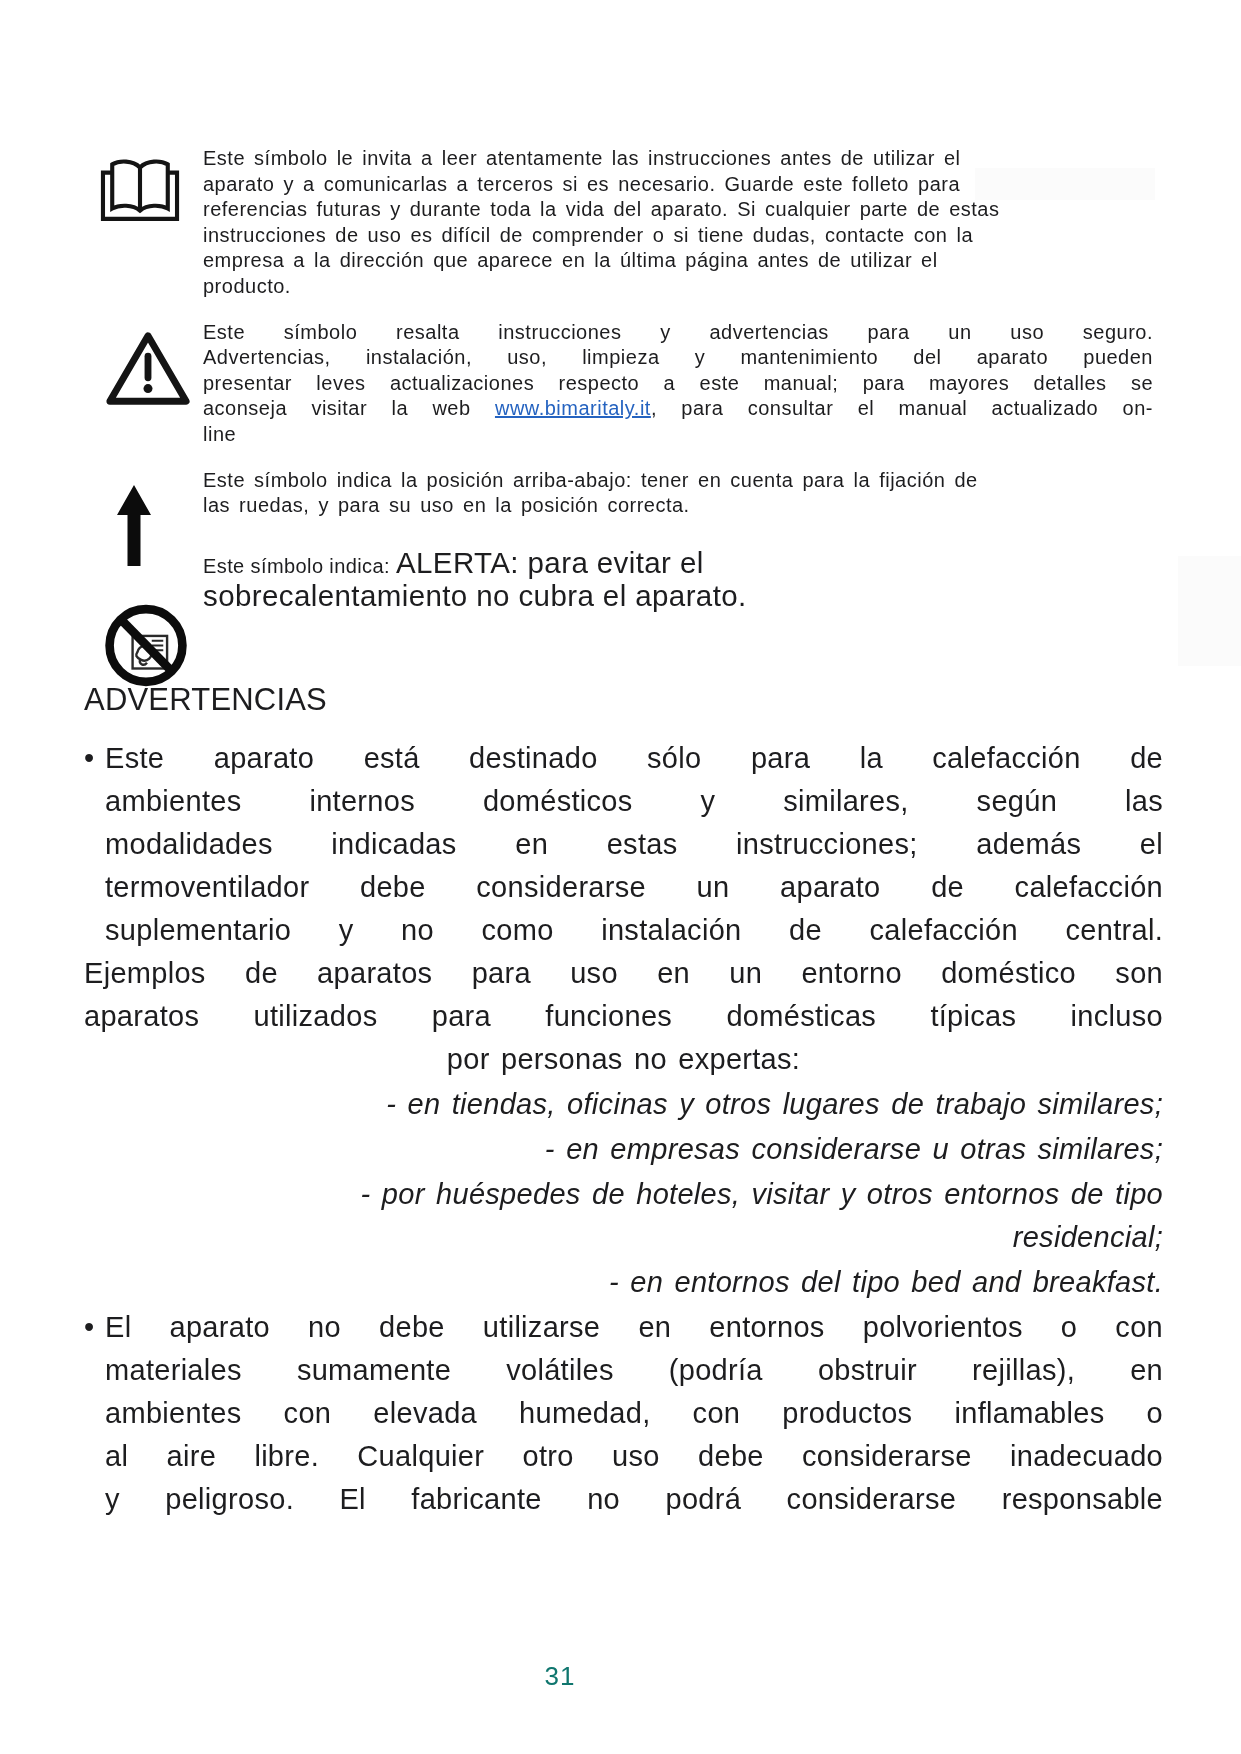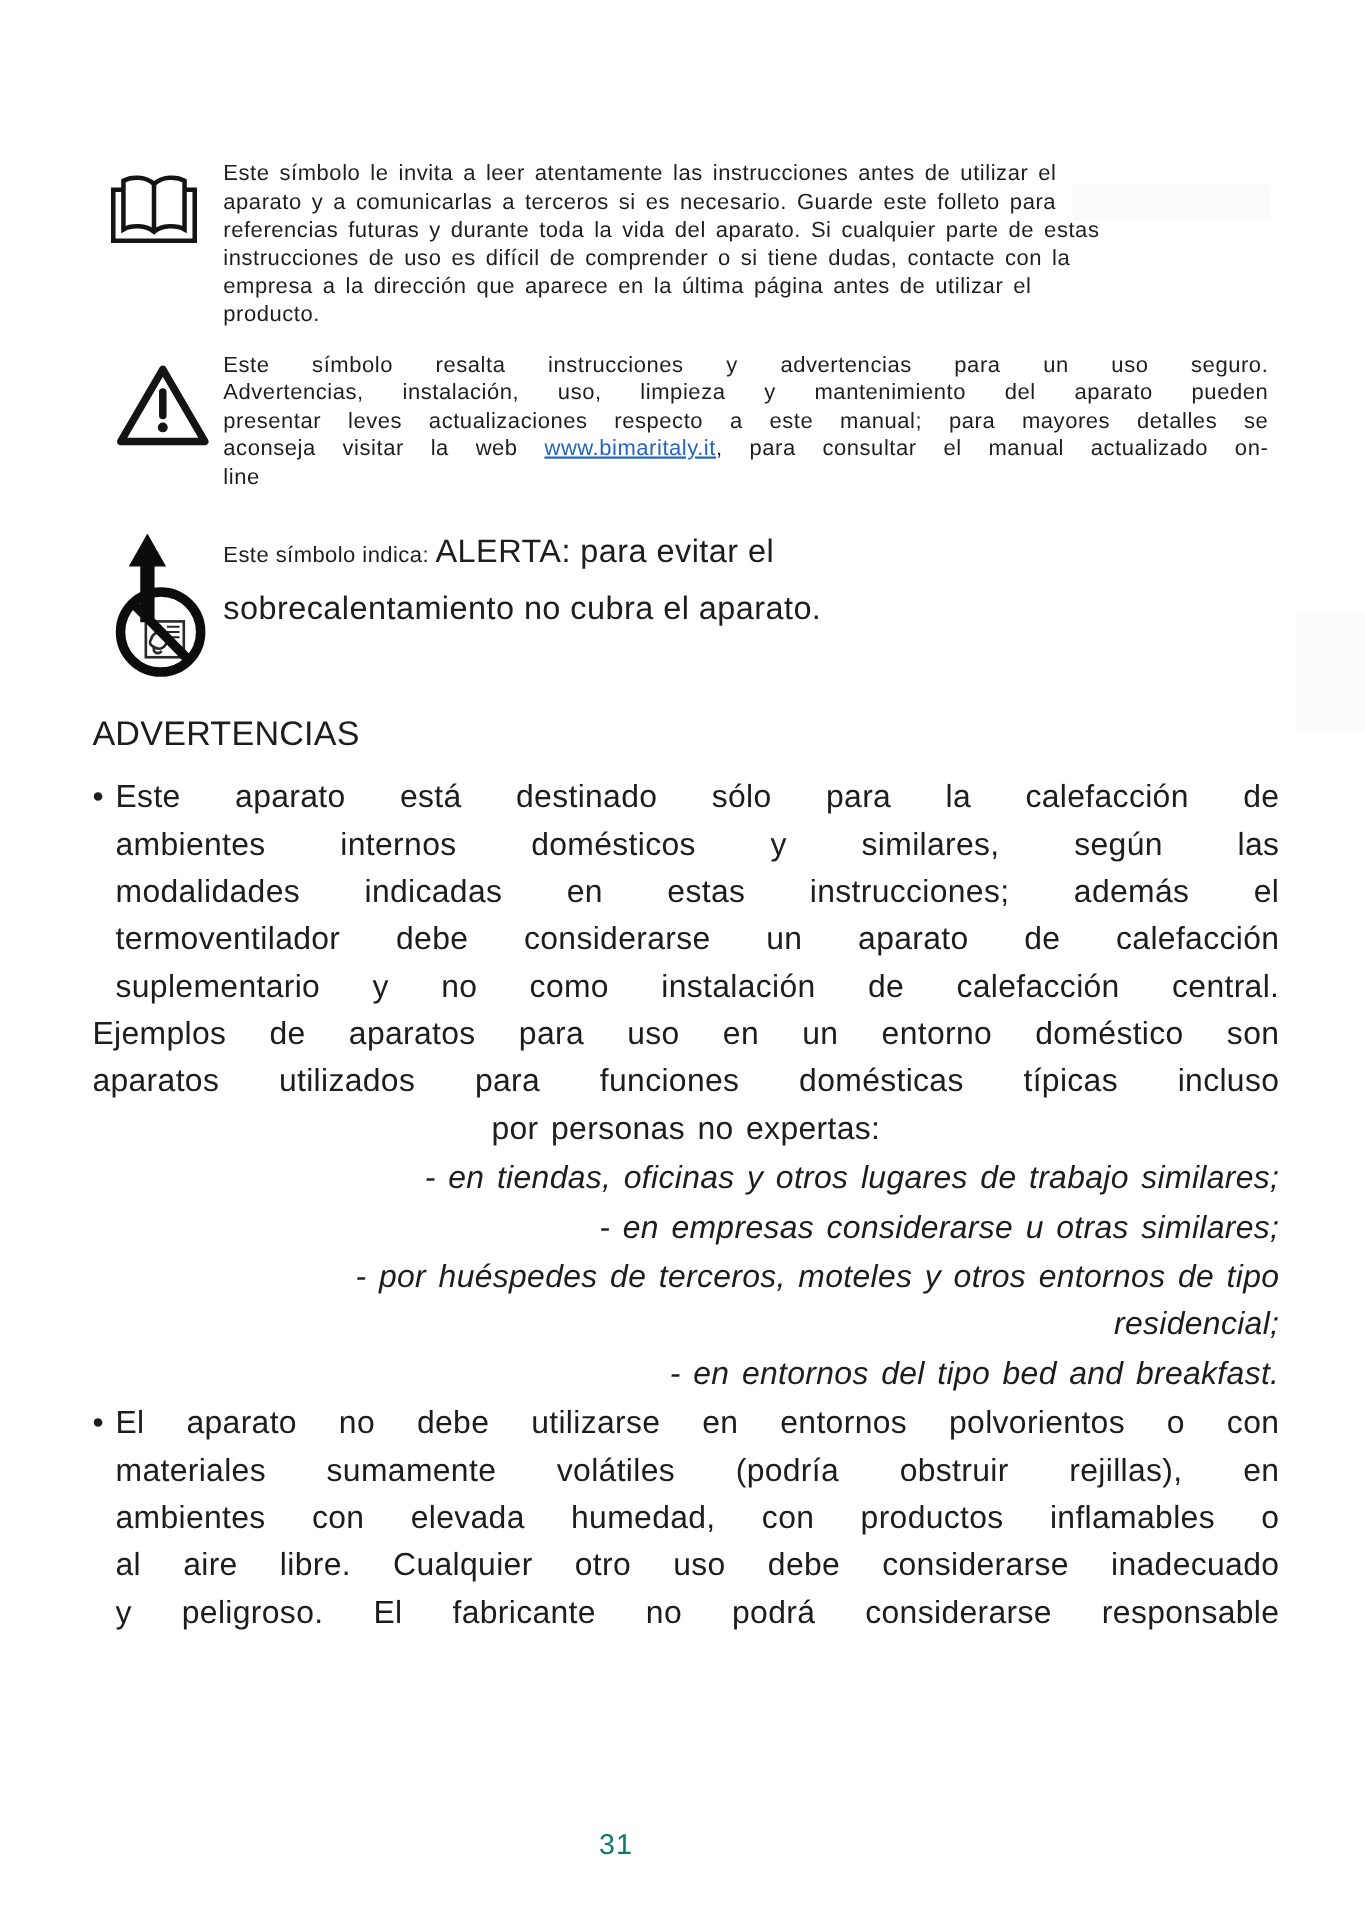--- a/index.html
+++ b/index.html
@@ -19,21 +19,21 @@
     white-space:pre-line;
   }
   .just{text-align:justify;text-align-last:justify;}
   .left{text-align:left;}
 
   a.doclink{color:#2563c0;text-decoration:underline;cursor:pointer;}
 
   
   .alert-text{
     margin-left:119px;max-width:980px;margin-top:30px;
-    line-height:47px;white-space:pre-line;
+    line-height:28px;white-space:pre-line;
   }
   .alert-lead{font-size:20px;letter-spacing:0.4px;}
   .alert-big{font-size:29.5px;letter-spacing:0.4px;}
 
   
   .heading{
     margin-top:66px;margin-bottom:18px;
     font-size:31px;font-weight:400;letter-spacing:0.2px;line-height:38px;
   }
   .list{font-size:29px;line-height:43px;letter-spacing:0.3px;word-spacing:3px;}
@@ -96,20 +96,22 @@
 aconseja visitar la web </span><a class="doclink">www.bimaritaly.it</a><span>, para consultar el manual actualizado on-
 line</span></p>
   </div>
 
   <div class="sym-row">
     <span class="sym-icon" style="left:33px;top:17px;">
       <svg width="34" height="81" viewBox="0 0 34 81">
         <polygon points="17,0 34,30 23.5,30 23.5,81 10.5,81 10.5,30 0,30" fill="#0c0c0c"></polygon>
       </svg>
     </span>
+    <p class="sym-text left">Este símbolo indica la posición arriba-abajo: tener en cuenta para la fijación de
+las ruedas, y para su uso en la posición correcta.</p>
   </div>
 
   <div class="sym-row">
     <span class="sym-icon" style="left:16px;top:48px;">
       <svg width="92" height="97" viewBox="0 0 96 96" fill="none">
         <rect x="34" y="38" width="36" height="34" stroke="#2a2a2a" stroke-width="2.5"></rect>
         <path d="M54 43 H66 M54 48 H66 M54 53 H66" stroke="#2a2a2a" stroke-width="2"></path>
         <path d="M39 55 C41 47 51 46 53 53 C56 60 49 66 43 63 C37 60 37 58 39 55 Z" stroke="#2a2a2a" stroke-width="2.5"></path>
         <path d="M42 62 C40 68 46 70 49 66" stroke="#2a2a2a" stroke-width="2.5"></path>
         <circle cx="48" cy="48" r="38" stroke="#0c0c0c" stroke-width="9"></circle>
@@ -134,21 +136,21 @@
     </div>
 
     <p class="plain-para" style="margin:0;">
       <span class="block plain-body">Ejemplos de aparatos para uso en un entorno doméstico son
 aparatos utilizados para funciones domésticas típicas incluso</span>
       <span class="block plain-last">por personas no expertas:</span>
     </p>
 
     <p class="dash-item" style="margin-top:2px;margin-bottom:2px;">- en tiendas, oficinas y otros lugares de trabajo similares;</p>
     <p class="dash-item">- en empresas considerarse u otras similares;</p>
-    <p class="dash-item">- por huéspedes de terceros, moteles y otros entornos de tipo
+    <p class="dash-item">- por huéspedes de hoteles, visitar y otros entornos de tipo
 residencial;</p>
     <p class="dash-item">- en entornos del tipo bed and breakfast.</p>
 
     <div class="bullet-item">
       <span class="bullet-marker">•</span>
       <p class="bullet-body" style="margin:0;">El aparato no debe utilizarse en entornos polvorientos o con
 materiales sumamente volátiles (podría obstruir rejillas), en
 ambientes con elevada humedad, con productos inflamables o
 al aire libre. Cualquier otro uso debe considerarse inadecuado
 y peligroso. El fabricante no podrá considerarse responsable</p>

